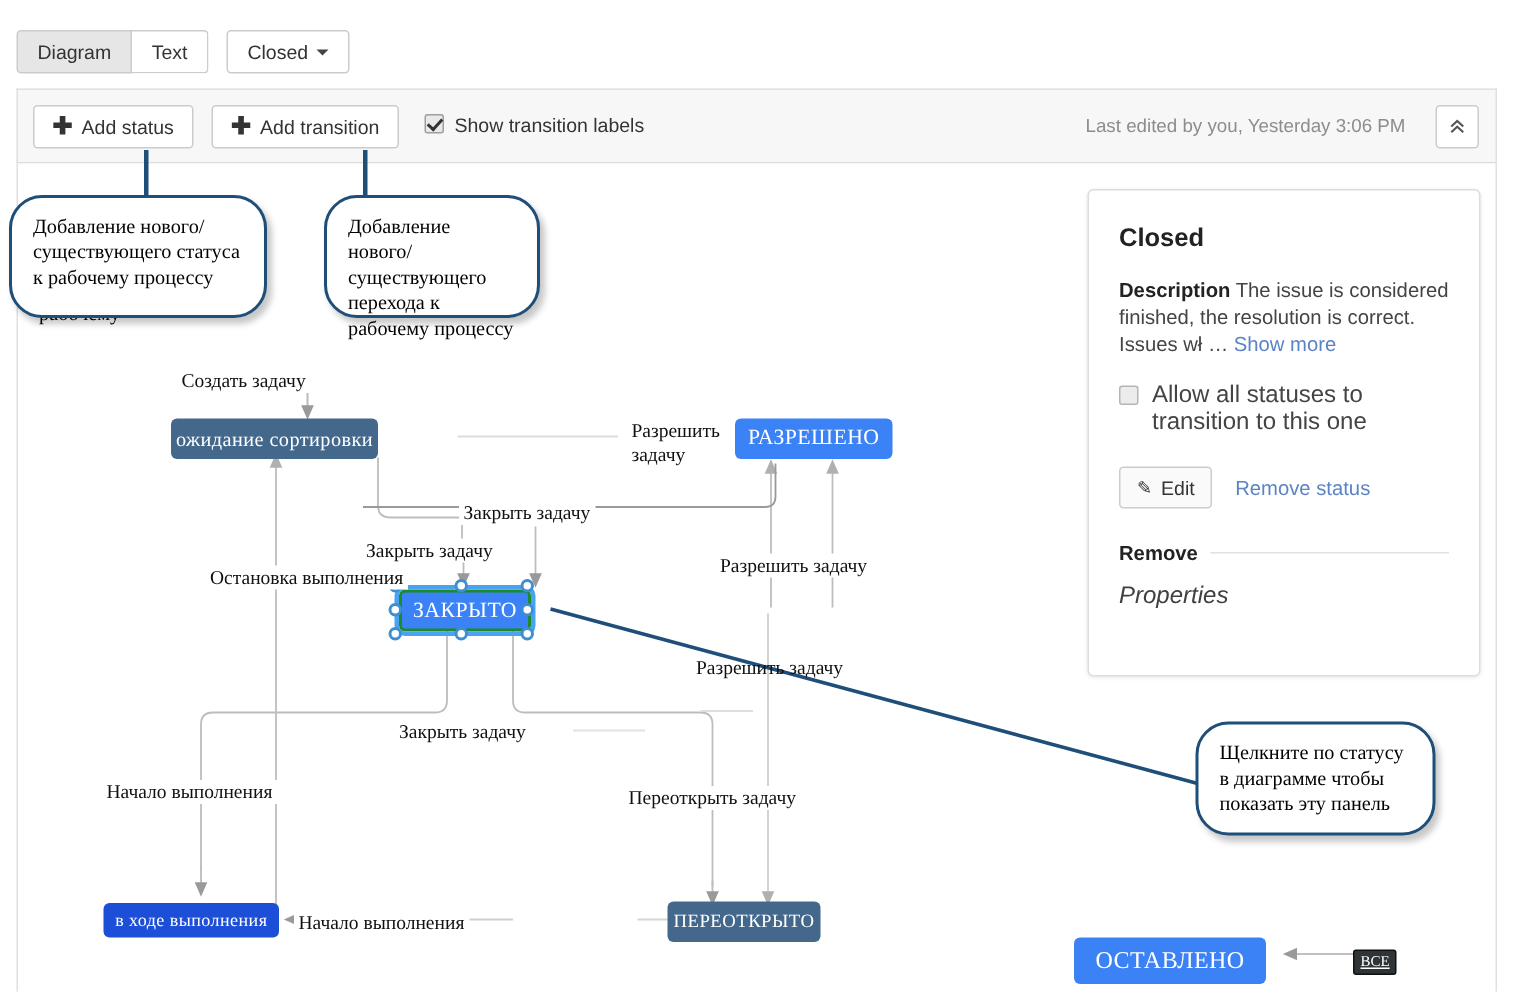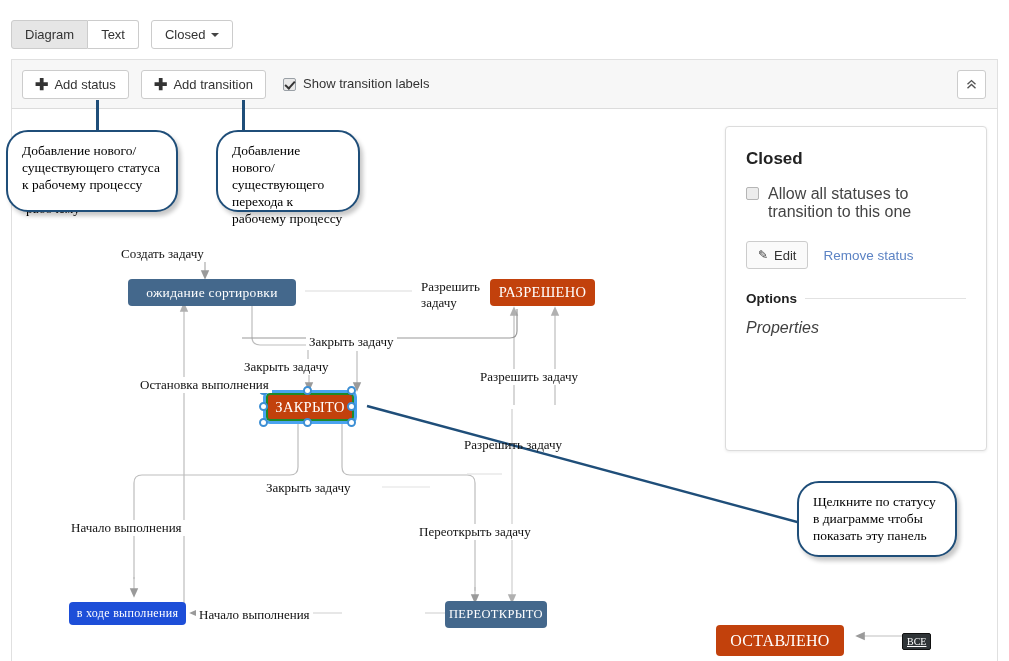--- a/index.html
+++ b/index.html
@@ -26,42 +26,42 @@
   .caret { display:inline-block; margin-left:6px; width:0;height:0;
      border-left:4px solid transparent;border-right:4px solid transparent;border-top:4px solid #444; }
 
   
   .toolbar { position:absolute; left:11px; top:47px; width:987px; height:50px;
      background:#f7f7f7; border:1px solid #e0e0e0; border-bottom:1px solid #dcdcdc; }
   .tb-btn { position:absolute; top:10px; height:29px; display:flex; align-items:center;
      padding:0 12px; background:#fff; border:1px solid #ccc; border-radius:3px;
      font-size:13px; color:#333; cursor:pointer; white-space:nowrap; }
   .plus { font-weight:bold; font-size:16px; margin-right:6px; line-height:1; }
-  .chk-wrap { position:absolute; left:271px; top:16px; display:flex; align-items:flex-end;
+  .chk-wrap { position:absolute; left:271px; top:16px; display:flex; align-items:flex-start;
      font-size:13px; color:#333; cursor:pointer; }
   .chk { width:13px;height:13px;border:1px solid #9aa0a6;background:#e9e9e9;border-radius:2px;
      margin-right:7px; position:relative; }
   .chk::after{content:"";position:absolute;left:3px;top:0px;width:4px;height:8px;
      border:solid #333;border-width:0 2px 2px 0;transform:rotate(42deg);}
   .lastedit { position:absolute; right:60px; top:17px; font-size:12.5px; color:#8d8d8d; white-space:nowrap; }
   .collapse-btn { position:absolute; right:11px; top:10px; width:29px;height:29px;
      border:1px solid #ccc;border-radius:3px;background:#fff;display:flex;align-items:center;
      justify-content:center;font-size:12px;color:#555;cursor:pointer; }
 
   
   .canvas { position:absolute; left:11px; top:97px; width:987px; height:555px;
      background:#fff; border:1px solid #e0e0e0; border-top:none; overflow:hidden; }
   .svg-layer { position:absolute; left:0; top:0; width:987px; height:555px; }
 
   
   .node { position:absolute; display:flex; align-items:center; justify-content:center;
      border-radius:4px; color:#fff; font-family:"Liberation Serif", serif;
      font-size:13.5px; letter-spacing:.3px; white-space:nowrap; cursor:pointer; }
   .node.blue  { background:#44688c; }
-  .node.green { background:#c2410c; }
+  .node.green { background:#3b82f6; }
   .node.yellow{ background:#1d4ed8; }
   .node.caps  { font-variant:small-caps; font-size:14.5px; }
   .node.big   { font-size:16px; }
 
   .sel-wrap { position:absolute; cursor:pointer;padding-left:21px; }
   .sel-wrap .node { left:0; top:0; width:100%; height:100%; border:2px solid #1d8a2b; }
   .sel-frame { position:absolute; left:-3px; top:-3px; right:-3px; bottom:-3px;
      border:3px solid #4aa3f0; border-radius:7px; pointer-events:none; }
   .handle { position:absolute; width:9px;height:9px;border-radius:50%;
      background:#fff;border:2px solid #3d8fd4; }
@@ -128,20 +128,21 @@
       <span>Add status</span>
     </div>
     <div class="tb-btn" style="left:129px;">
       <span class="plus">✚</span>
       <span>Add transition</span>
     </div>
     <div class="chk-wrap">
       <span class="chk"></span>
       <span>Show transition labels</span>
     </div>
+    <div class="lastedit">Last edited by you, Yesterday 3:06 PM</div>
     <div class="collapse-btn">
       <svg width="13" height="13" viewBox="0 0 13 13">
         <path d="M2.5 6.3 L6.5 2.6 L10.5 6.3" fill="none" stroke="#555" stroke-width="1.4"></path>
         <path d="M2.5 10.2 L6.5 6.5 L10.5 10.2" fill="none" stroke="#555" stroke-width="1.4"></path>
       </svg>
     </div>
   </div>
 
   <div class="canvas">
 
@@ -187,21 +188,21 @@
 
         <path d="M896 527 L848 527" stroke="#c0c0c0" marker-end="url(#ah)"></path>
 
         <path d="M455 365 L490 365" stroke="#dedede"></path>
         <path d="M370 378 L418 378" stroke="#e2e2e2"></path>
       </g>
 
       <path d="M355 297 L800 417" fill="none" stroke="#1f4e79" stroke-width="2.4"></path>
     </svg>
 
-    <div class="node blue" style="left:116px;  top:170px; width:168px; height:27px;">ожидание сортировки</div>
+    <div class="node blue" style="left:102px;  top:170px; width:138px; height:27px;">ожидание сортировки</div>
 
     <div class="node green caps" style="left:478px;  top:170px; width:105px; height:27px;">РАЗРЕШЕНО</div>
 
     <div class="sel-wrap" style="left:254px; top:284px; width:88px; height:28px;">
       <div class="node green caps">ЗАКРЫТО</div>
       <div class="sel-frame"></div>
       <div class="handle" style="left:-7px; top:-7px;"></div>
       <div class="handle" style="left:37px;  top:-7px;"></div>
       <div class="handle" style="left:81px;  top:-7px;"></div>
       <div class="handle" style="left:-7px; top:9px;"></div>
@@ -227,33 +228,39 @@
     <div class="elabel" style="left:125px; top:268px;">Остановка выполнения</div>
     <div class="elabel" style="left:465px; top:260px;">Разрешить задачу</div>
     <div class="elabel" style="left:449px; top:328px; background:transparent;">Разрешить задачу</div>
     <div class="elabel" style="left:251px; top:371px;">Закрыть задачу</div>
     <div class="elabel" style="left:56px;  top:411px;">Начало выполнения</div>
     <div class="elabel" style="left:404px; top:415px;">Переоткрыть задачу</div>
     <div class="elabel" style="left:184px; top:498px;">Начало выполнения</div>
 
     <div class="panel" style="left:713px; top:17px;">
       <div class="p-title">Closed</div>
+      <div class="p-desc">
+        <b>Description</b>
+        <span>The issue is considered finished, the resolution is correct. Issues wł</span>
+        <span>…</span>
+        <span class="p-link">Show more</span>
+      </div>
       <div class="p-chk-row">
         <span class="p-chk"></span>
         <span class="p-chk-lbl">Allow all statuses to transition to this one</span>
       </div>
       <div class="p-actions">
         <div class="edit-btn">
           <span class="pencil">✎</span>
           <span>Edit</span>
         </div>
         <span class="rm-link">Remove status</span>
       </div>
       <div class="opt-row">
-        <span class="opt-title">Options</span>
+        <span class="opt-title">Remove</span>
         <span class="opt-rule"></span>
       </div>
       <div class="prop-link">Properties</div>
     </div>
 
     <div class="ghost-txt" style="left:14px; top:92px;">рабочему</div>
   </div>
 
   <div class="ptr" style="left:96px; top:88px; width:3px; height:38px;"></div>
   <div class="ptr" style="left:242px; top:88px; width:3px; height:38px;"></div>

